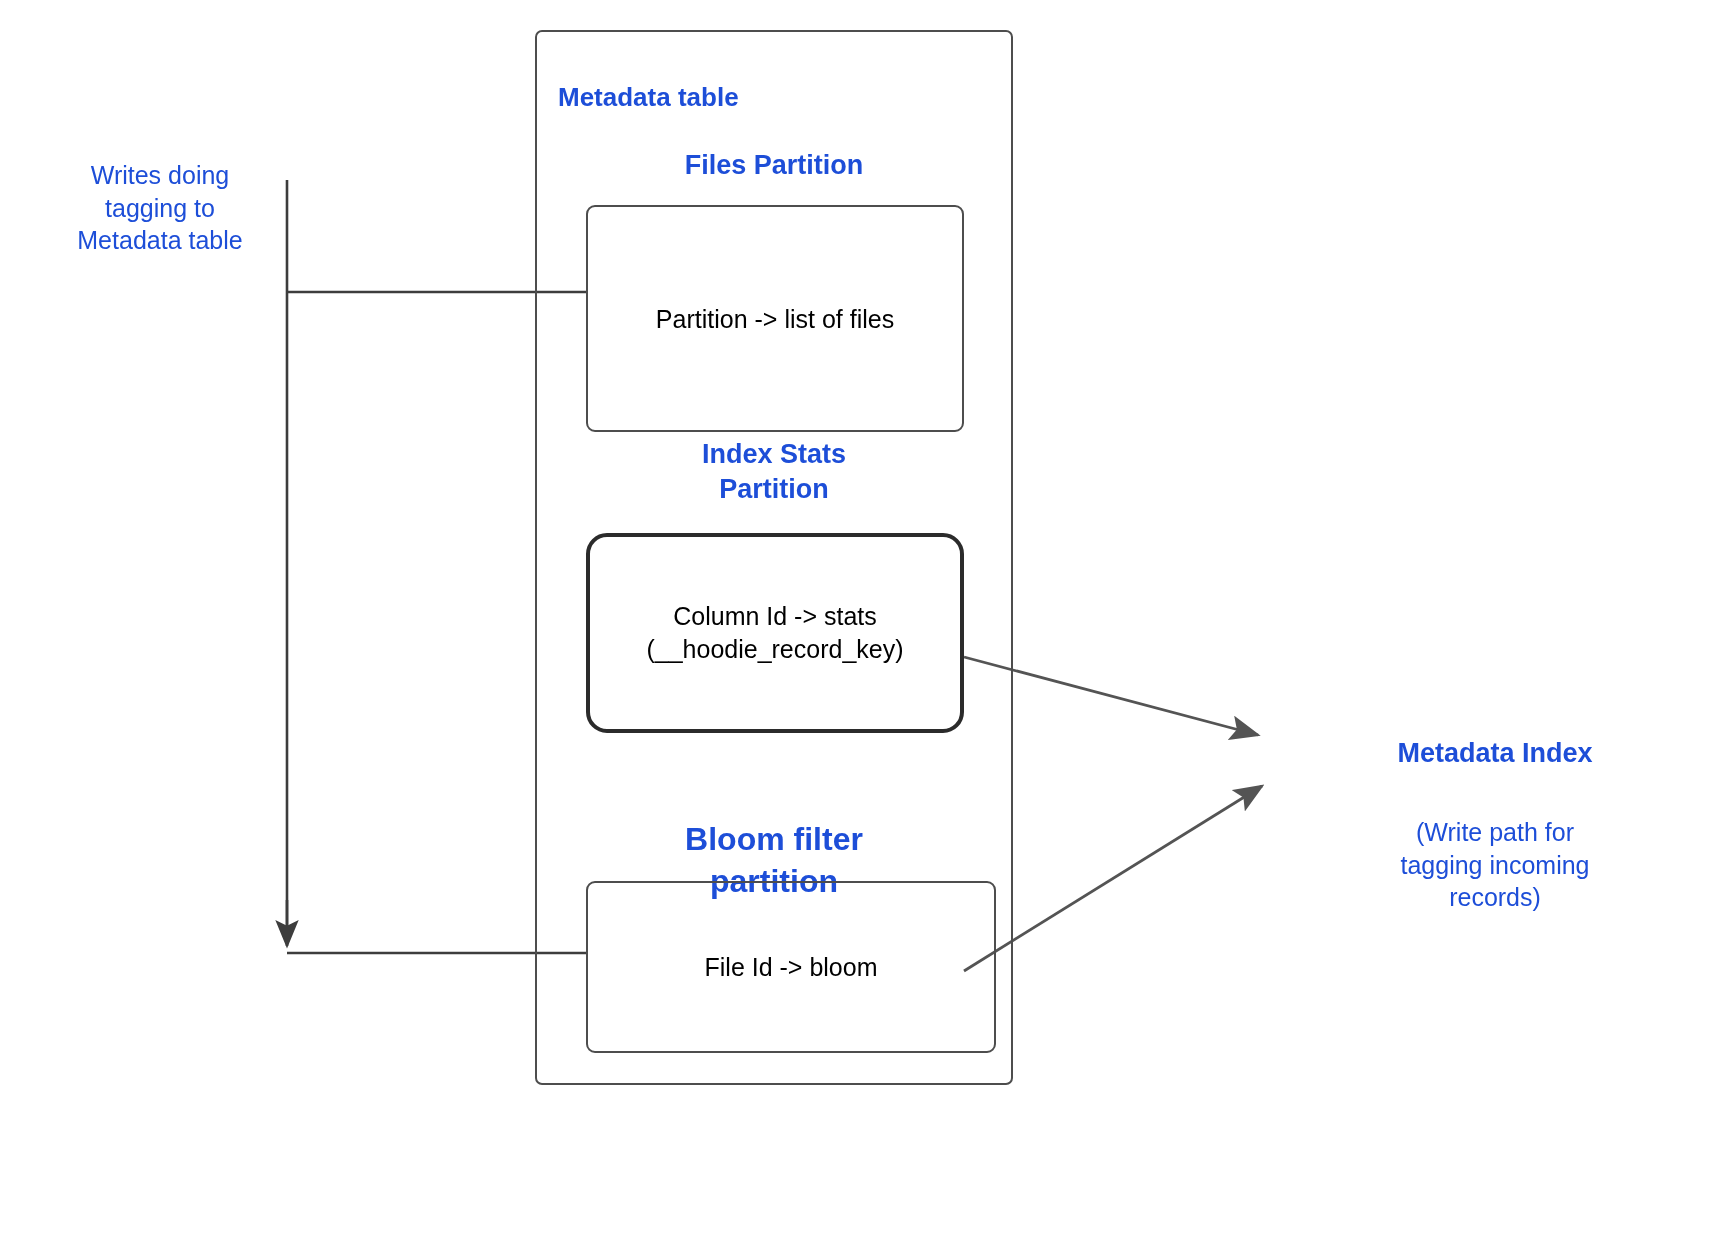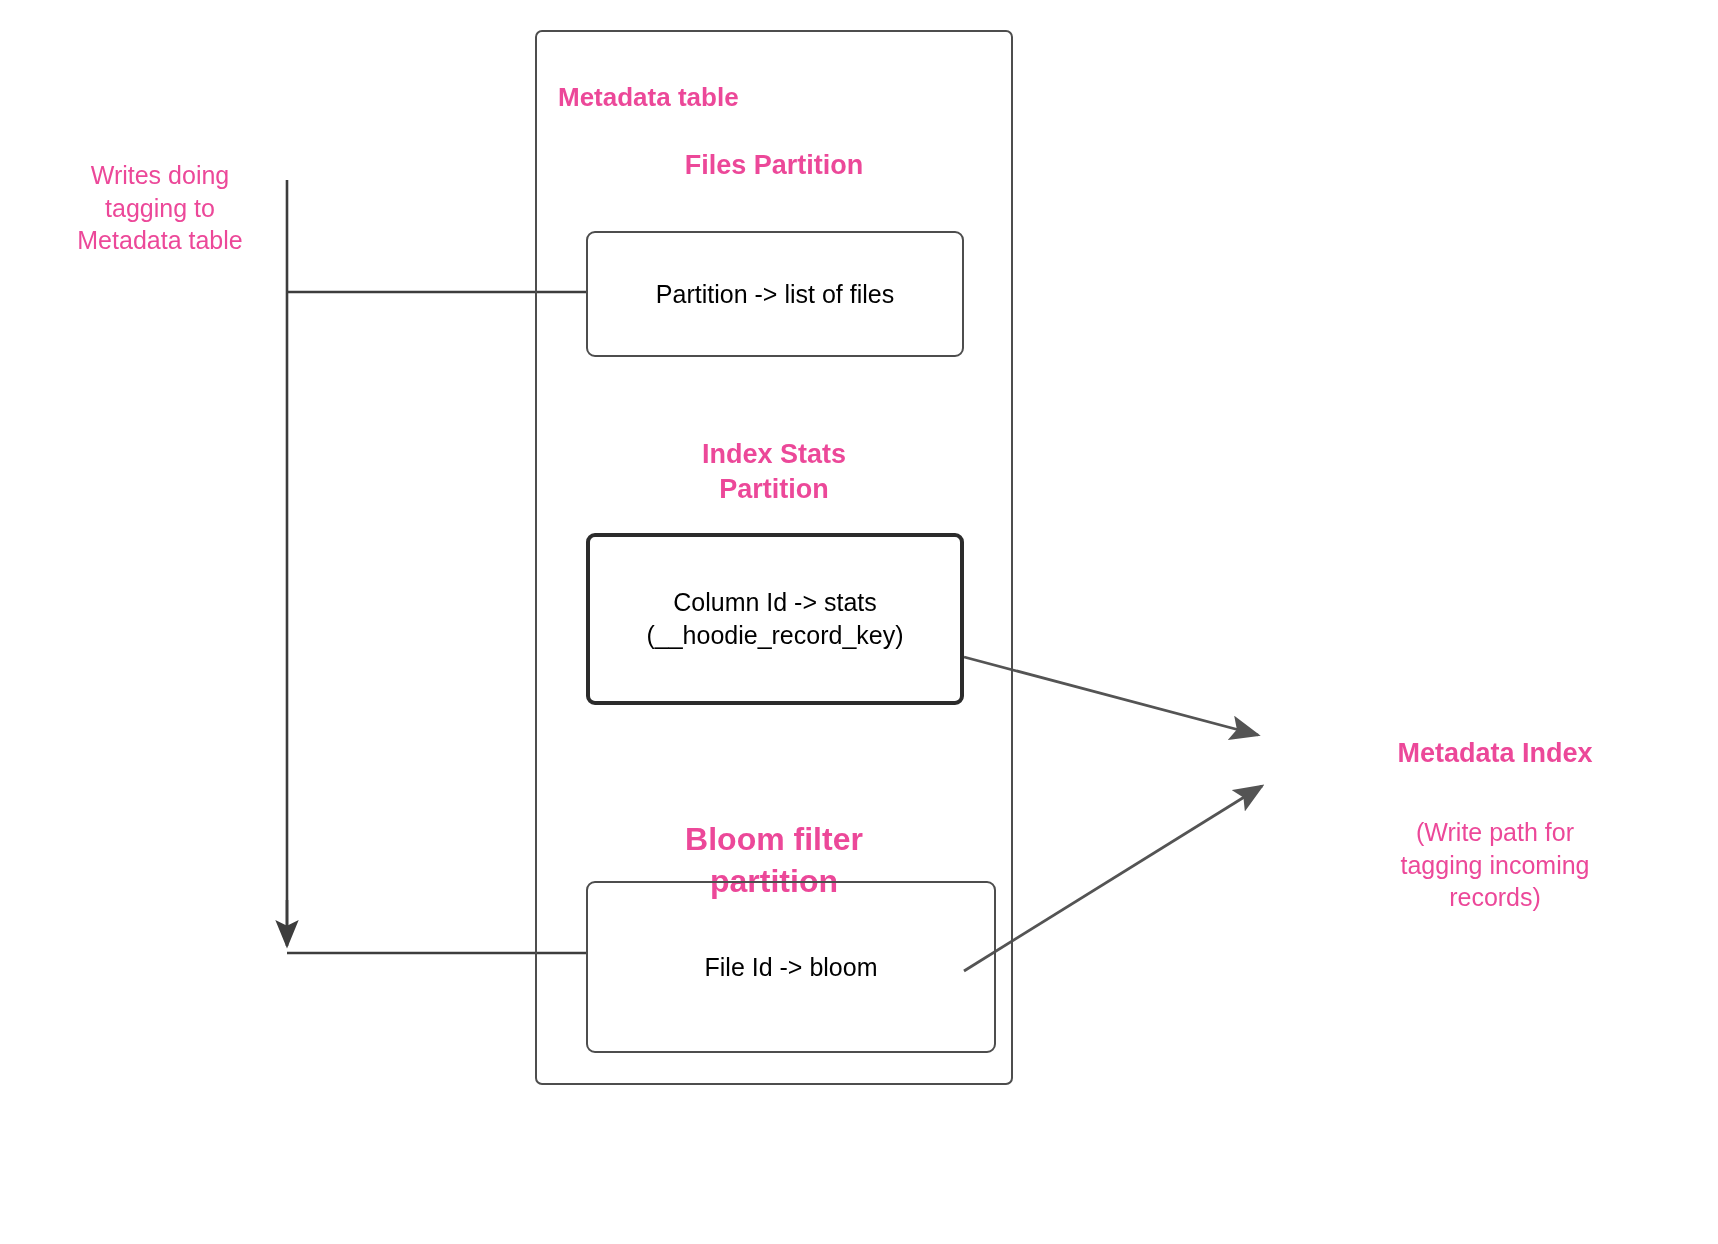--- a/index.html
+++ b/index.html
@@ -22,21 +22,21 @@
     top: 0;
     width: 1718px;
     height: 1244px;
     pointer-events: none;
   }
   .txt {
     position: absolute;
     text-align: center;
     line-height: 1.30;
     white-space: pre-line;
-    color: #ec4899;
+    color: #1d4ed8;
   }
   .bold { font-weight: bold; }
 
   
   .outer-box {
     position: absolute;
     left: 535px;
     top: 30px;
     width: 478px;
     height: 1055px;
@@ -155,28 +155,28 @@
   <div class="txt" id="writes-label">Writes doing
 tagging to
 Metadata table</div>
 
   <div class="outer-box"></div>
 
   <div class="txt bold" id="metadata-table-title">Metadata table</div>
 
   <div class="txt bold" id="files-partition-title">Files Partition</div>
 
-  <div class="inner-box thin" style="left:586px; top:205px; width:378px; height:126px;margin-top:26px;">
+  <div class="inner-box thin" style="left:586px; top:205px; width:378px; height:227px;">
     <div class="box-label">Partition -&gt; list of files</div>
   </div>
 
   <div class="txt bold" id="column-stats-title">Index Stats
 Partition</div>
 
-  <div class="inner-box thick" style="left:586px; top:533px; width:378px; height:172px;">
+  <div class="inner-box thick" style="left:586px; top:533px; width:378px; height:200px;border-radius:21px;">
     <div class="box-label">Column Id  -&gt; stats
 (__hoodie_record_key)</div>
   </div>
 
   <div class="txt bold" id="bloom-filter-title">Bloom filter
 partition</div>
 
   <div class="inner-box thin" style="left:586px; top:881px; width:410px; height:172px;">
     <div class="box-label">File Id -&gt; bloom</div>
   </div>

